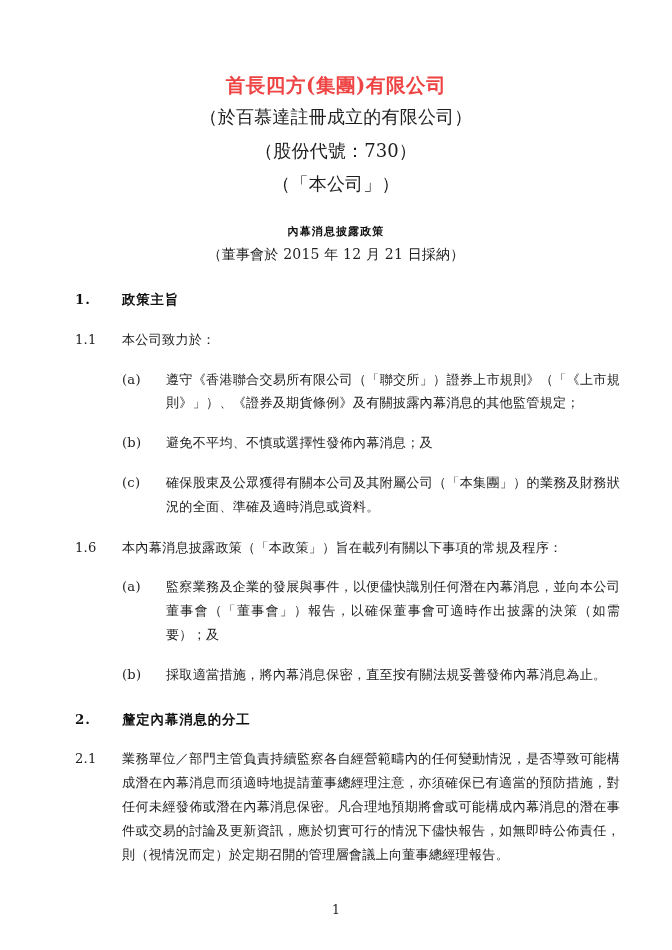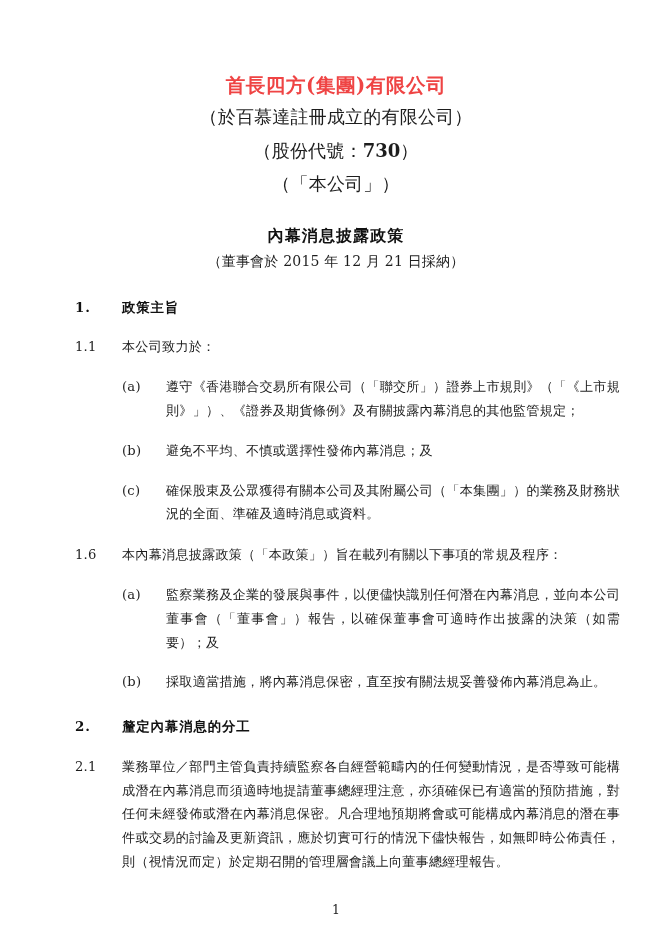--- a/index.html
+++ b/index.html
@@ -37,30 +37,30 @@
     color: #ef4444;
   }
   .sub-line {
     font-size: 18px;
     line-height: 1.85;
     color: #1d1d1d;
     letter-spacing: 0.2px;
   }
   .sub-line .code-num {
     font-family: "DejaVu Serif", "Liberation Serif", serif;
-    font-weight: 700;
+    font-weight: 400;
     letter-spacing: 0;
   }
 
   .doc-title-block {
     text-align: center;
     margin-top: 24px;
   }
   .doc-title {
-    font-size: 16px;
+    font-size: 11px;
     font-weight: 700;
     letter-spacing: 1.1px;
     line-height: 1.5;
     color: #111;
   }
   .doc-subtitle {
     font-size: 14px;
     line-height: 1.9;
     letter-spacing: 0.2px;
     color: #1d1d1d;

